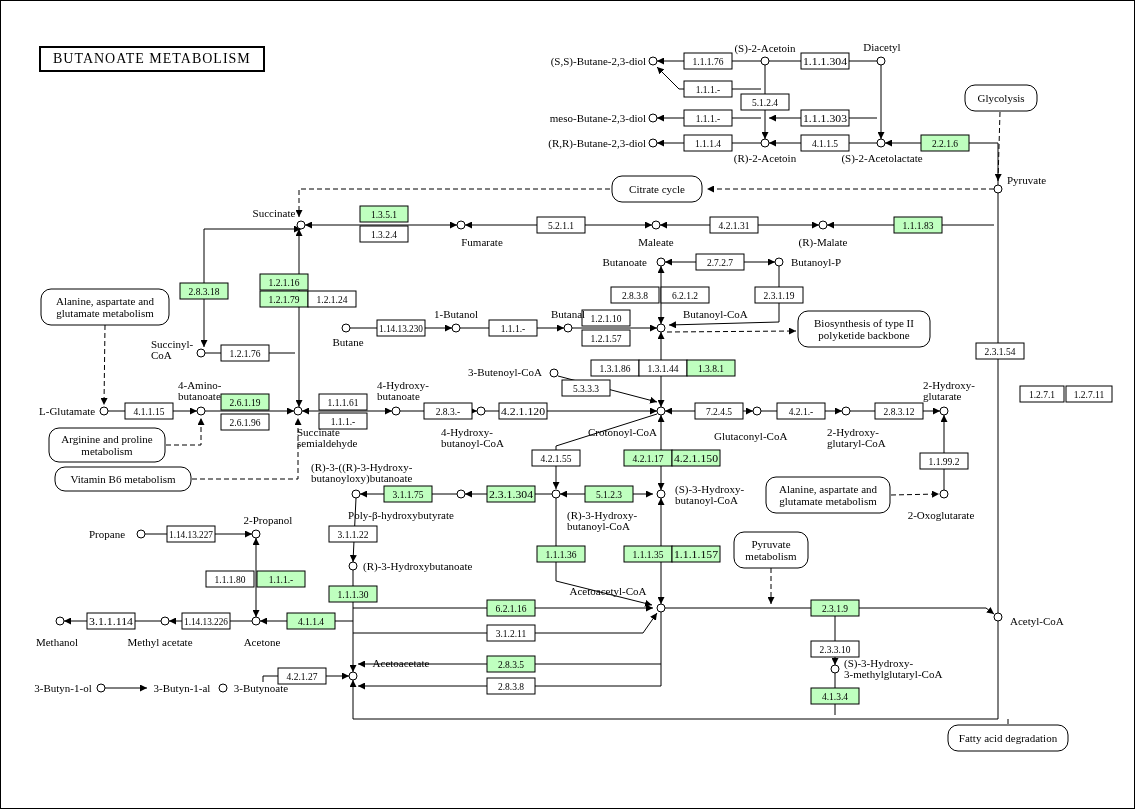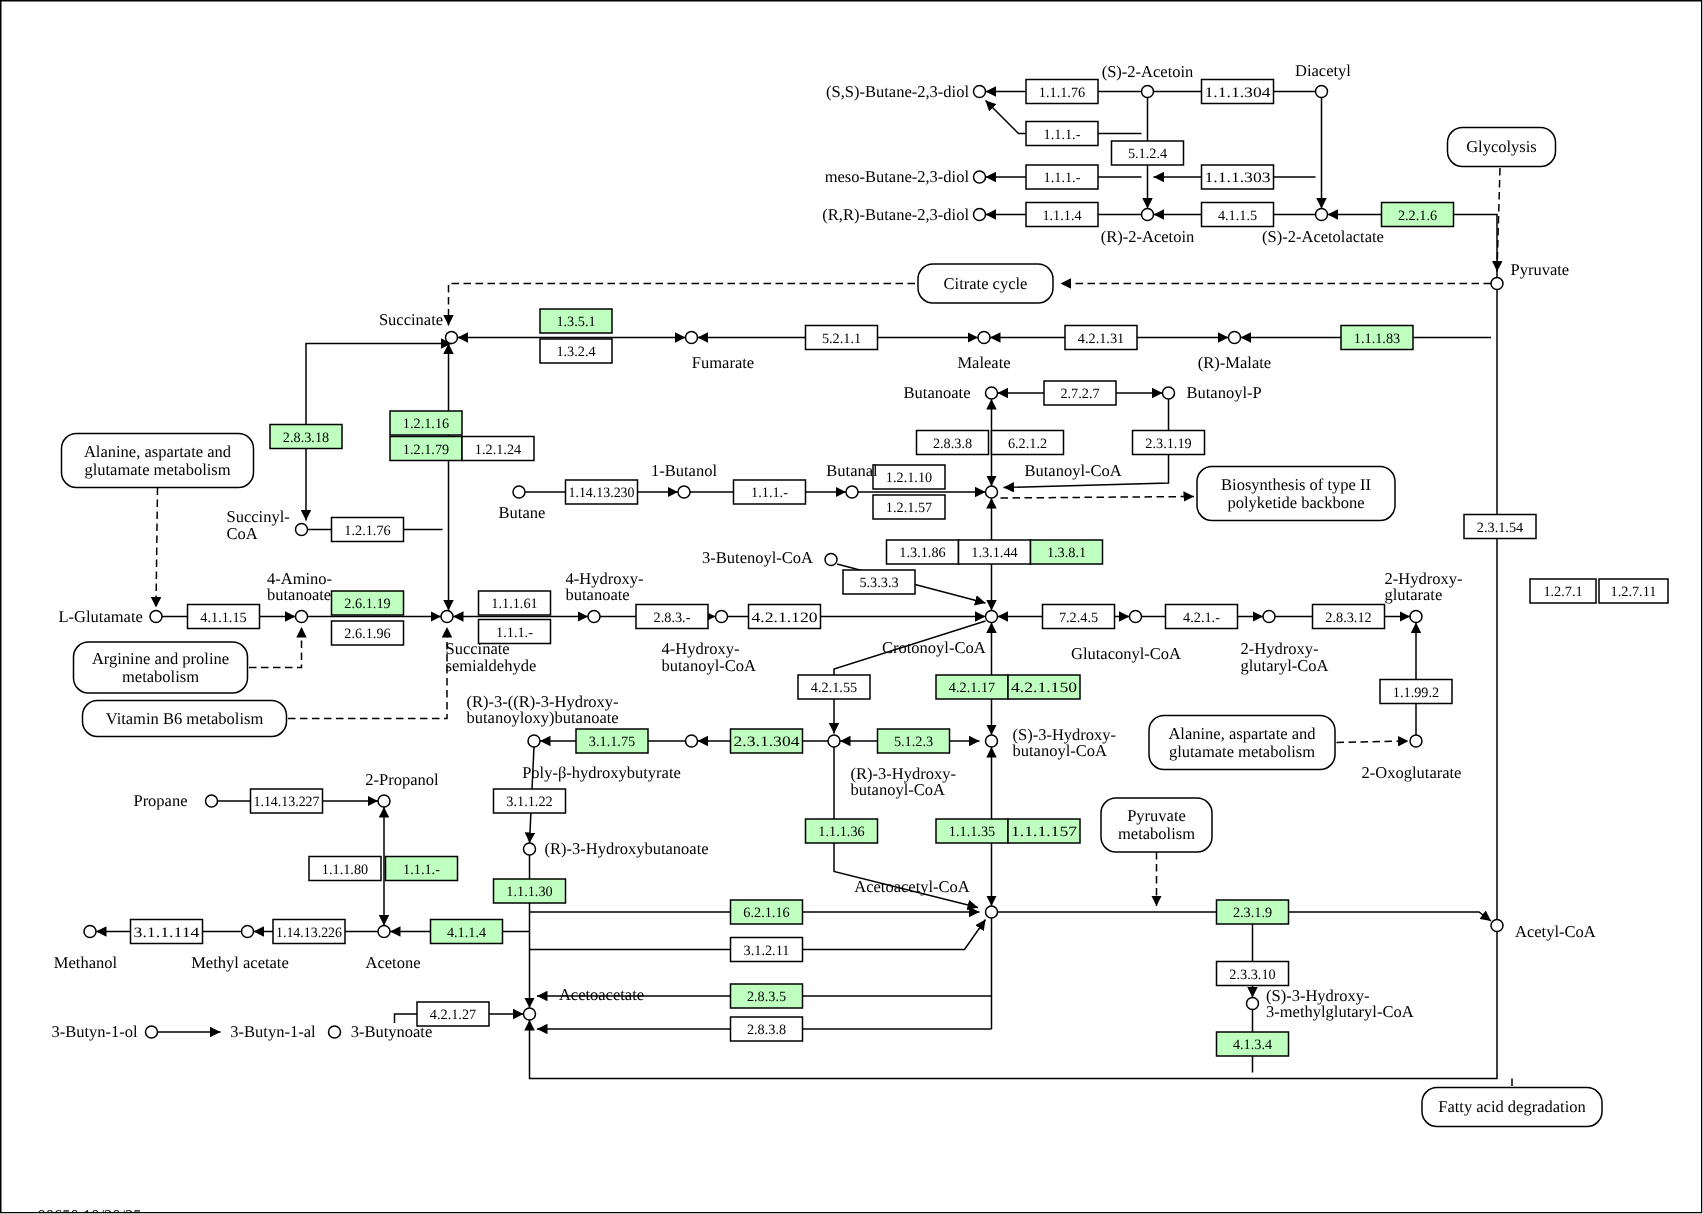--- a/index.html
+++ b/index.html
@@ -493,17 +493,18 @@
       <text text-anchor="middle" font-size="11"><tspan x="159" y="644.5">Methyl acetate</tspan></text>
       <text text-anchor="middle" font-size="11"><tspan x="56" y="644.5">Methanol</tspan></text>
       <text text-anchor="middle" font-size="11"><tspan x="607" y="593.5">Acetoacetyl-CoA</tspan></text>
       <text text-anchor="start" font-size="11"><tspan x="1009" y="623.5">Acetyl-CoA</tspan></text>
       <text text-anchor="middle" font-size="11"><tspan x="400" y="665.5">Acetoacetate</tspan></text>
       <text text-anchor="middle" font-size="11"><tspan x="62" y="690.5">3-Butyn-1-ol</tspan></text>
       <text text-anchor="middle" font-size="11"><tspan x="181" y="690.5">3-Butyn-1-al</tspan></text>
       <text text-anchor="middle" font-size="11"><tspan x="260" y="690.5">3-Butynoate</tspan></text>
       <text text-anchor="start" font-size="11"><tspan x="843" y="666">(S)-3-Hydroxy-</tspan><tspan x="843" y="677">3-methylglutaryl-CoA</tspan></text>
     </svg>
+  <div id="title-box">BUTANOATE  METABOLISM</div>
   <div id="footer">
     <div>00650 10/30/25</div>
     <div>(c) Pyruvate Laboratories</div>
   </div>
 </div>
 
 </body></html>

